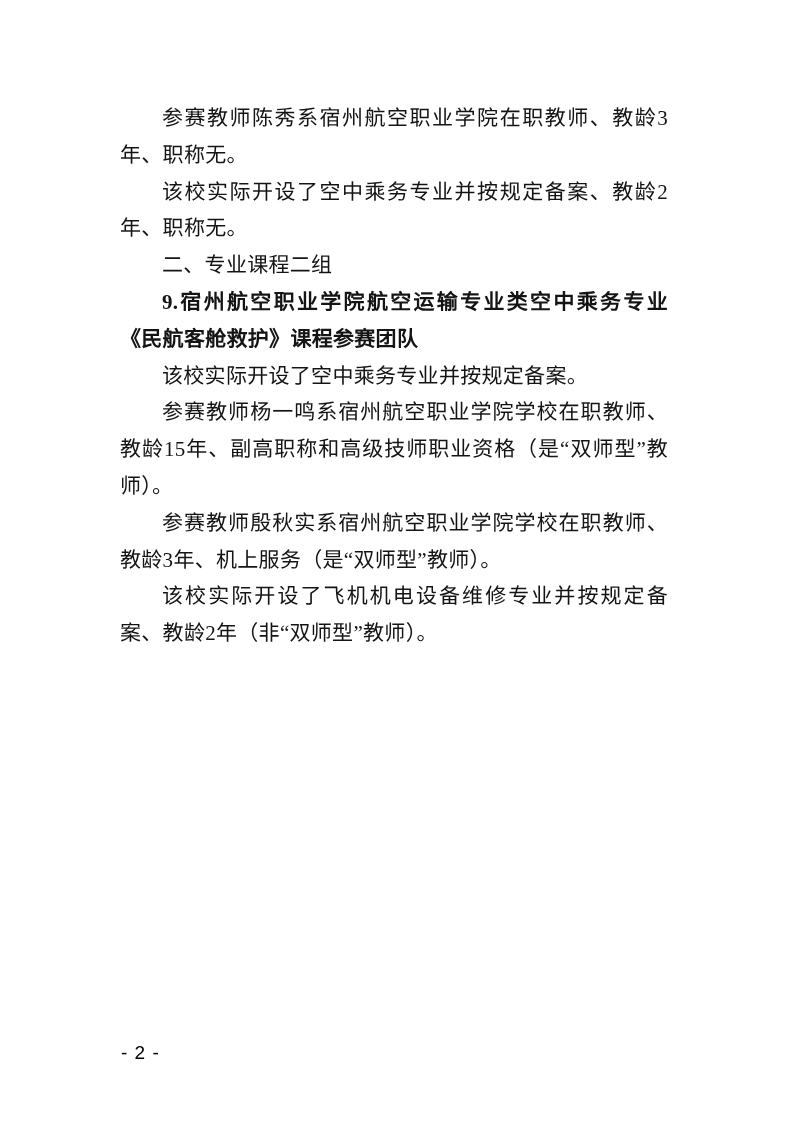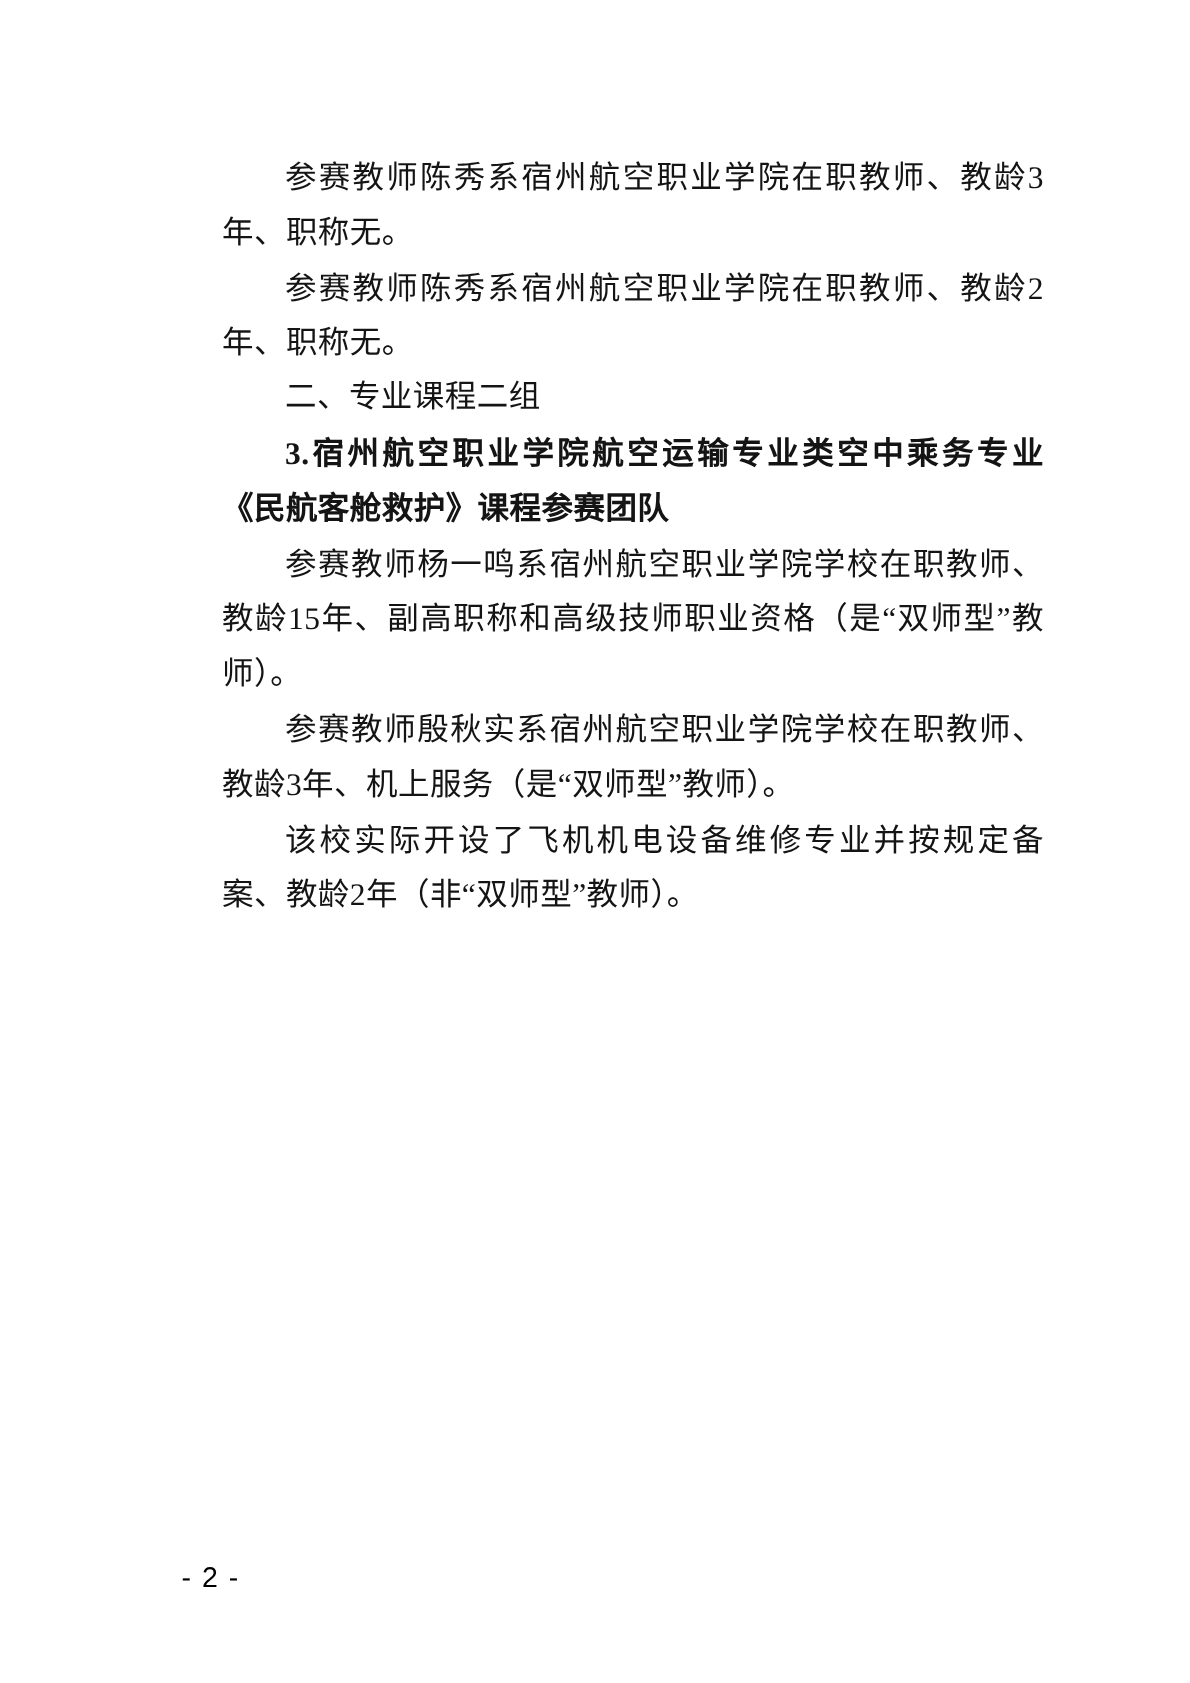--- a/index.html
+++ b/index.html
@@ -15,21 +15,20 @@
     position: absolute;
     left: 0; top: 0;
     width: 793px; height: 1122px;
     background: #ffffff;
   }
   .content {
     position: absolute;
     left: 120px;
     top: 100px;
     width: 548px;
-    margin-left: 28px;
   }
   .content p {
     margin: 0;
     padding: 0;
     font-size: 21px;
     line-height: 36.8px;
     color: #141414;
     text-align: justify;
     text-justify: inter-character;
     text-indent: 2em;
@@ -57,21 +56,22 @@
     color: #000000;
     letter-spacing: 1px;
   }
 </style>
 </head>
 <body>
 
 <div class="page">
   <div class="content">
     <p>参赛教师陈秀系宿州航空职业学院在职教师、教龄3年、职称无。</p>
-    <p>参赛教师陈秀系宿州航空职业学院在职教师、教龄2年、职称无。</p>
+    <p>该校实际开设了空中乘务专业并按规定备案、教龄2年、职称无。</p>
     <p class="heading-hei">二、专业课程二组</p>
-    <p class="heading-kai">3.宿州航空职业学院航空运输专业类空中乘务专业《民航客舱救护》课程参赛团队</p>
+    <p class="heading-kai">9.宿州航空职业学院航空运输专业类空中乘务专业《民航客舱救护》课程参赛团队</p>
+    <p>该校实际开设了空中乘务专业并按规定备案。</p>
     <p>参赛教师杨一鸣系宿州航空职业学院学校在职教师、教龄15年、副高职称和高级技师职业资格（是“双师型”教师）。</p>
     <p>参赛教师殷秋实系宿州航空职业学院学校在职教师、教龄3年、机上服务（是“双师型”教师）。</p>
     <p>该校实际开设了飞机机电设备维修专业并按规定备案、教龄2年（非“双师型”教师）。</p>
   </div>
   <div class="page-number">- 2 -</div>
 </div>
 
 </body></html>

